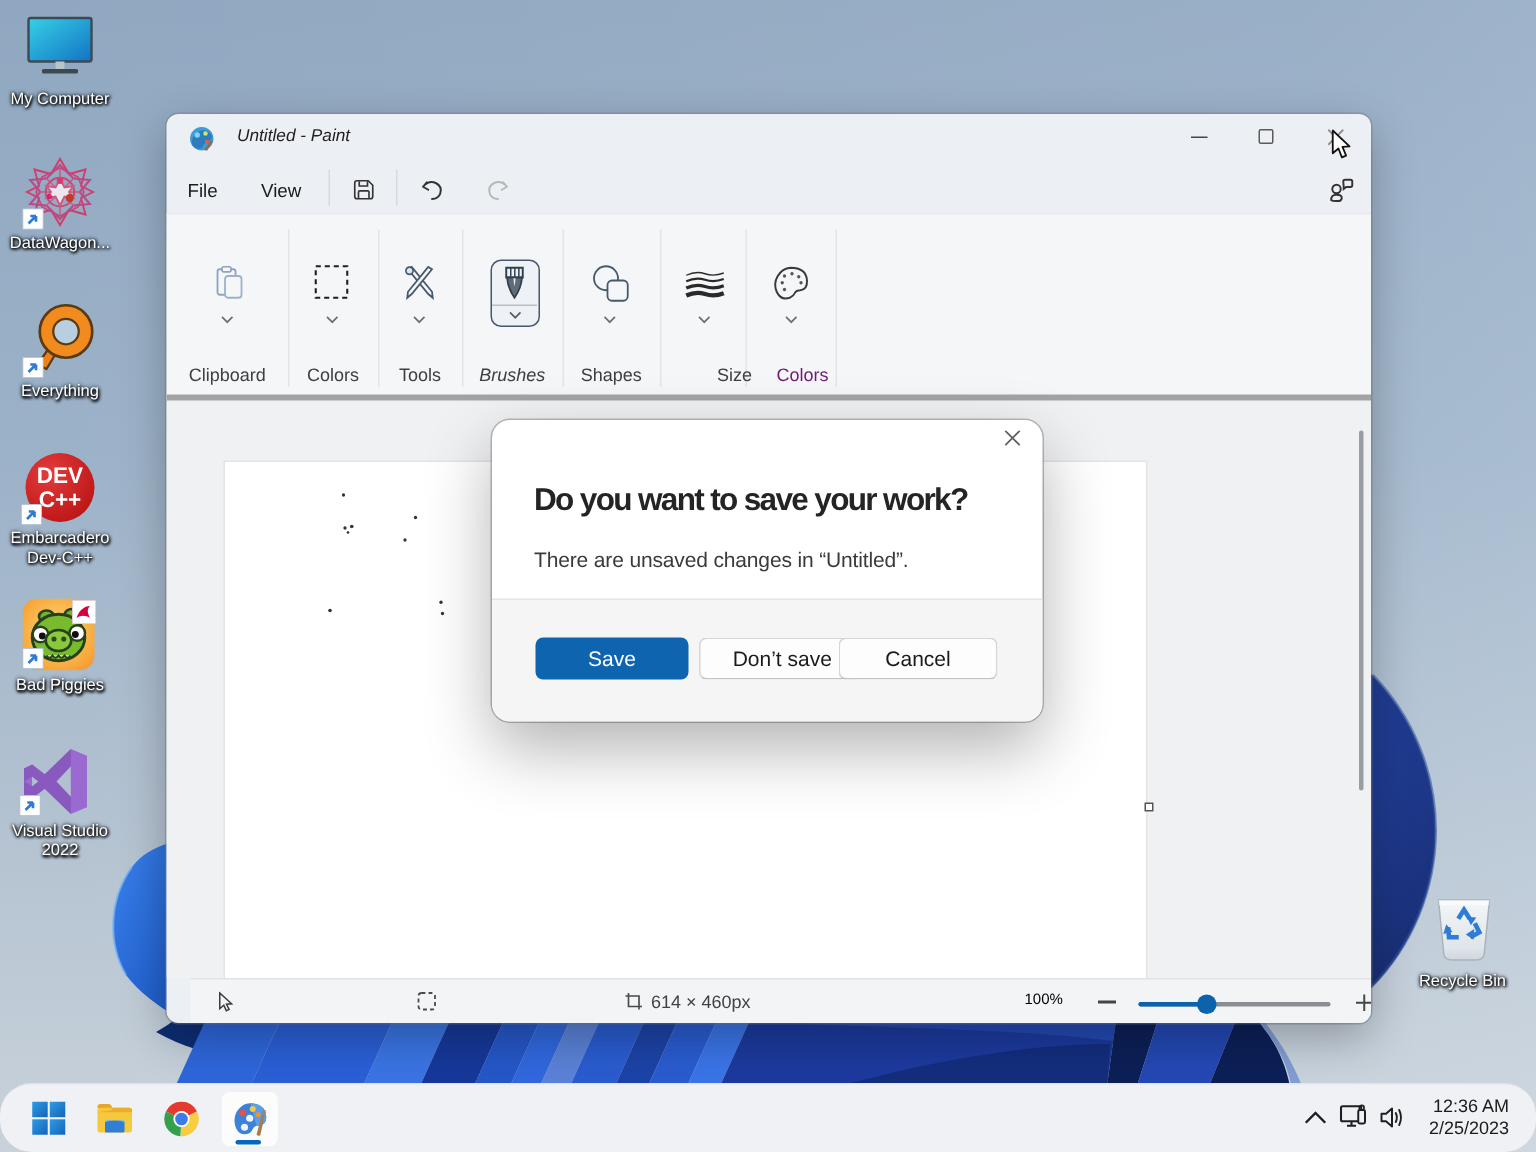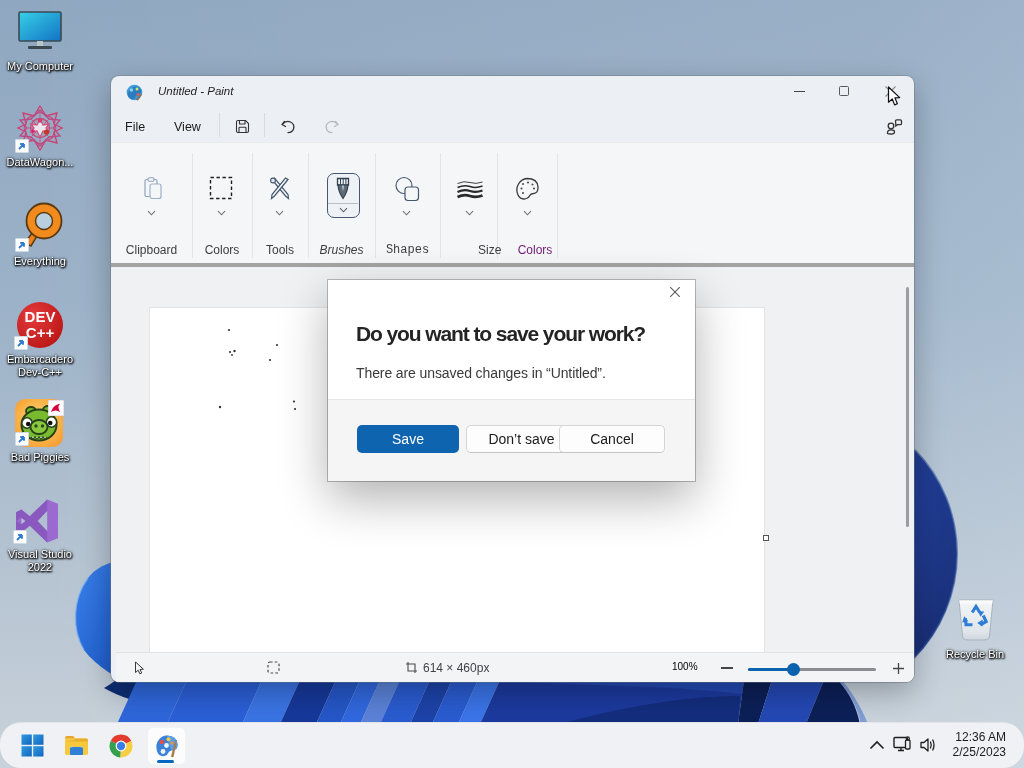--- a/index.html
+++ b/index.html
@@ -297,21 +297,21 @@
       </svg>
     <div class="abs" style="left:197px;top:100px;width:67px;text-align:center;font-size:12px;color:#3c4043;font-style:italic;">Brushes</div>
 
     <svg class="abs" style="left:283px;top:33px;" width="27" height="26" viewBox="0 0 27 26">
       <circle cx="10" cy="9.5" r="8" fill="none" stroke="#44586e" stroke-width="1.2"></circle>
       <rect x="11" y="11" width="13.5" height="13.5" rx="3" fill="#f5f6f8" stroke="#44586e" stroke-width="1.2"></rect>
     </svg>
     <svg class="abs" style="left:291px;top:67px;" width="9" height="6" viewBox="0 0 9 6">
         <path d="M1 1.2 L4.5 4.8 L8 1.2" fill="none" stroke="#6b6f73" stroke-width="1.1"></path>
       </svg>
-    <div class="abs" style="left:264px;top:100px;width:65px;text-align:center;font-size:12px;color:#3c4043;font-family:Liberation Mono, monospace;">Shapes</div>
+    <div class="abs" style="left:264px;top:100px;width:65px;text-align:center;font-size:12px;color:#3c4043;">Shapes</div>
 
     <svg class="abs" style="left:345px;top:37px;" width="28" height="19" viewBox="0 0 28 19">
       <path d="M1.5 3.5 Q8 0.5 14 2.5 Q20 4.5 26.5 2" fill="none" stroke="#2a2a2a" stroke-width="0.9"></path>
       <path d="M1.5 7.5 Q8 4.5 14 6.5 Q20 8.5 26.5 6" fill="none" stroke="#2a2a2a" stroke-width="1.5"></path>
       <path d="M1.5 12 Q8 9 14 11 Q20 13 26.5 10.5" fill="none" stroke="#2a2a2a" stroke-width="2.2"></path>
       <path d="M1.5 17 Q8 14 14 16 Q20 18 26.5 15.5" fill="none" stroke="#2a2a2a" stroke-width="2.8"></path>
     </svg>
     <svg class="abs" style="left:353.5px;top:67px;" width="9" height="6" viewBox="0 0 9 6">
         <path d="M1 1.2 L4.5 4.8 L8 1.2" fill="none" stroke="#6b6f73" stroke-width="1.1"></path>
       </svg>
@@ -347,21 +347,21 @@
         <circle cx="144" cy="93.5" r="1.1"></circle>
         <circle cx="145" cy="101" r="1.1"></circle>
       </g>
     </svg>
 
     <div class="abs" style="left:652px;top:267px;width:6px;height:6px;background:#fff;border:1px solid #555;"></div>
 
     <div class="abs" style="left:795px;top:19px;width:2.5px;height:240px;background:#9a9da1;border-radius:2px;"></div>
   </div>
 
-  <div class="abs" style="left:5px;top:576px;width:803px;height:30px;background:#f3f4f6;border-top:1px solid #e1e2e4;">
+  <div class="abs" style="left:16px;top:576px;width:803px;height:30px;background:#f3f4f6;border-top:1px solid #e1e2e4;">
     <svg class="abs" style="left:18px;top:8px;" width="11" height="15" viewBox="0 0 11 15">
       <path d="M1.5 1 L1.5 11.5 L4.2 9.2 L5.9 12.9 L7.7 12 L6 8.5 L9.4 8.2 Z" fill="none" stroke="#3a3a3a" stroke-width="1"></path>
     </svg>
     <svg class="abs" style="left:151px;top:8px;" width="13" height="13" viewBox="0 0 13 13">
       <rect x="1" y="1" width="11" height="11" rx="2" fill="none" stroke="#4a4a4a" stroke-width="1.2" stroke-dasharray="2.6 2.1"></rect>
     </svg>
     <svg class="abs" style="left:289px;top:8px;" width="13" height="13" viewBox="0 0 13 13">
       <path d="M3 1 L3 10 L12 10 M1 3 L10 3 L10 12" fill="none" stroke="#4a4a4a" stroke-width="1.1"></path>
     </svg>
     <div class="abs" style="left:307px;top:8px;font-size:12px;color:#3f4347;">614 × 460px</div>
@@ -369,21 +369,21 @@
     <div class="abs" style="left:605px;top:14px;width:12px;height:1.5px;background:#454545;"></div>
     <div class="abs" style="left:632px;top:14.5px;width:128px;height:3px;background:#8a8d91;border-radius:2px;"></div>
     <div class="abs" style="left:632px;top:14.5px;width:45px;height:3px;background:#0b62ad;border-radius:2px;"></div>
     <div class="abs" style="left:671px;top:9.5px;width:13px;height:13px;background:#0b62ad;border-radius:50%;"></div>
     <svg class="abs" style="left:776px;top:9px;" width="13" height="13" viewBox="0 0 13 13">
       <path d="M6.5 1 L6.5 12 M1 6.5 L12 6.5" stroke="#454545" stroke-width="1.3"></path>
     </svg>
   </div>
 </div>
 
-<div class="abs" style="left:328px;top:280px;width:367px;height:201px;background:#fff;border-radius:0;
+<div class="abs" style="left:328px;top:280px;width:367px;height:201px;background:#fff;border-radius:12px;
      box-shadow:0 18px 45px rgba(0,0,0,0.30), 0 0 0 1px rgba(130,130,130,0.5);overflow:hidden;">
   <svg class="abs" style="left:341px;top:6px;" width="12" height="12" viewBox="0 0 12 12">
     <path d="M1.2 1.2 L10.8 10.8 M10.8 1.2 L1.2 10.8" stroke="#606060" stroke-width="1.15"></path>
   </svg>
   <div class="abs" style="left:28px;top:42px;font-size:21px;font-weight:600;color:#242424;letter-spacing:-1.1px;">Do you want to save your work?</div>
   <div class="abs" style="left:28px;top:85px;font-size:14px;color:#3a3a3a;letter-spacing:-0.1px;">There are unsaved changes in “Untitled”.</div>
   <div class="abs" style="left:0;top:119px;width:367px;height:82px;background:#f5f5f5;border-top:1px solid #e6e6e6;"></div>
   <div class="abs" style="left:29px;top:145px;width:102px;height:28px;background:#0e64ae;border-radius:5px;
        color:#fff;font-size:14px;text-align:center;line-height:28px;">Save</div>
   <div class="abs" style="left:138px;top:145px;width:111px;height:28px;background:#fdfdfd;border:1px solid #d5d5d5;border-bottom-color:#c4c4c4;border-radius:5px;

